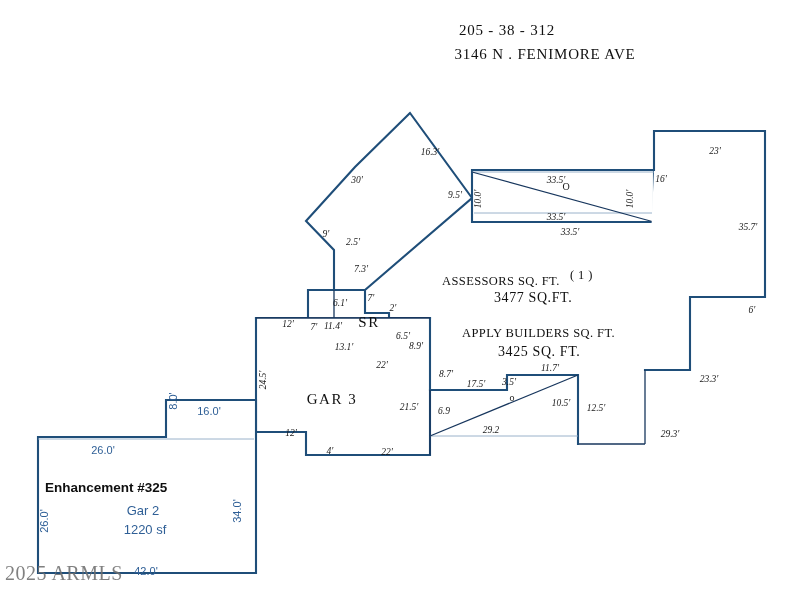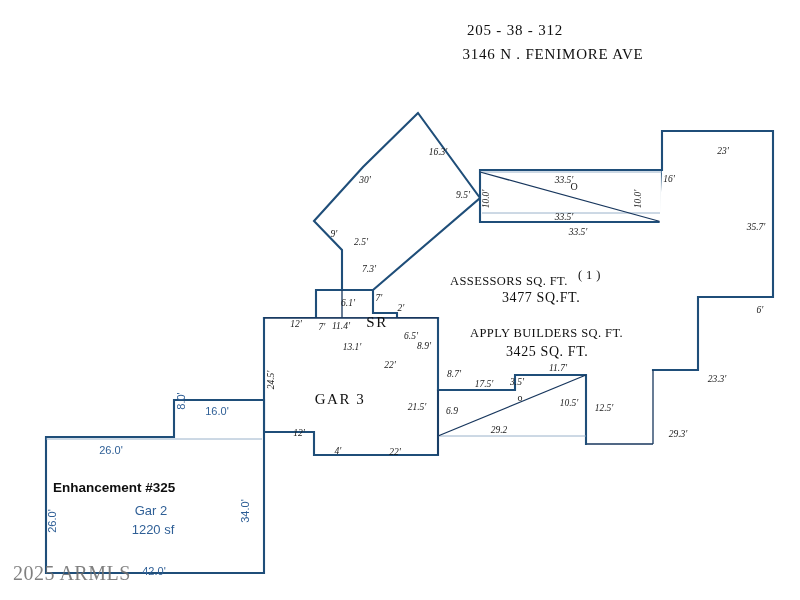--- a/index.html
+++ b/index.html
@@ -15,21 +15,20 @@
     overflow: hidden;
     font-family: "Liberation Serif", "DejaVu Serif", serif;
     color: #111111;
   }
   #sketch-root {
     position: absolute;
     left: 0;
     top: 0;
     width: 733px;
     height: 600px;
-    padding-left: 8px;
   }
   svg#sketch-svg {
     display: block;
     width: 800px;
     height: 600px;
   }
   .outline {
     fill: #ffffff;
     stroke: #1f4e79;
     stroke-width: 2.1;

